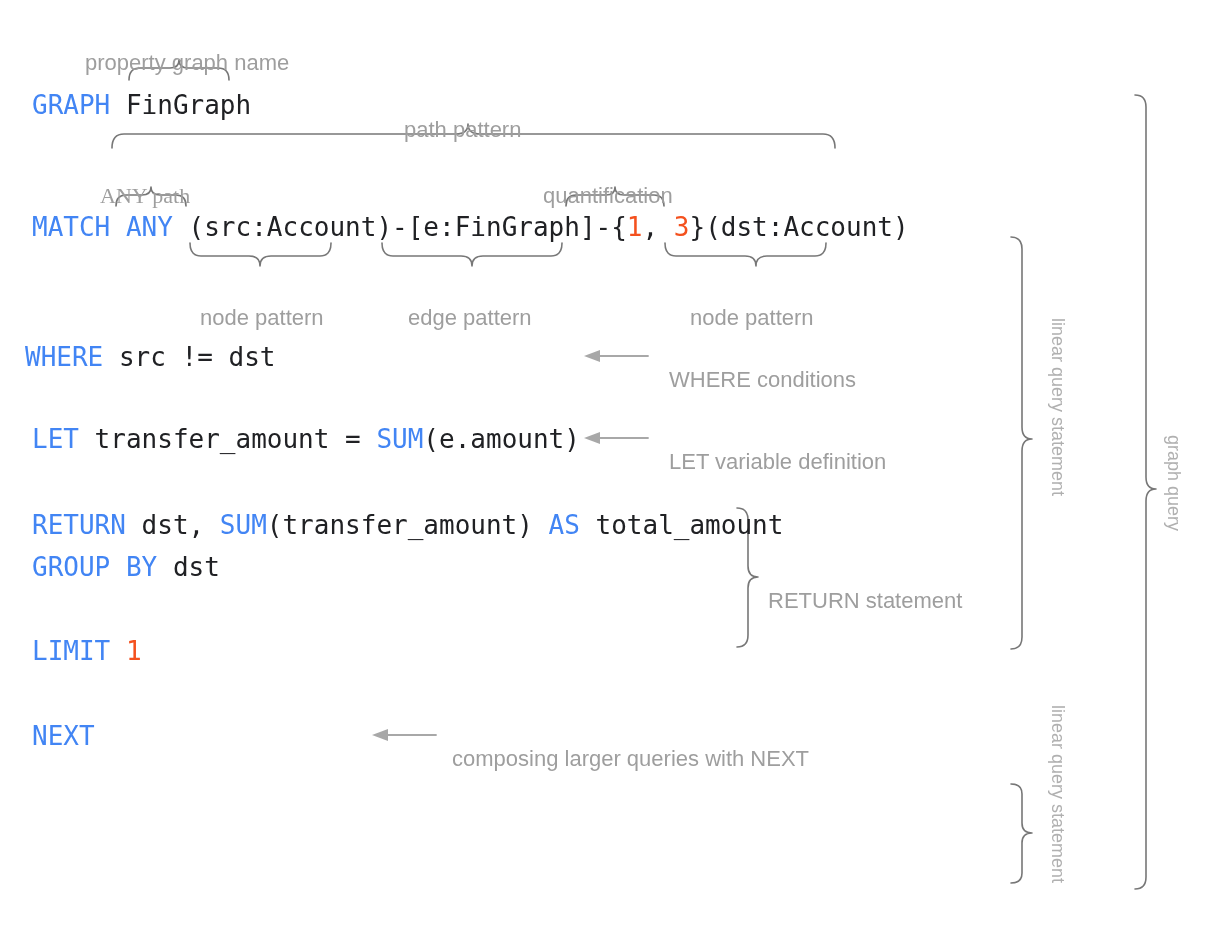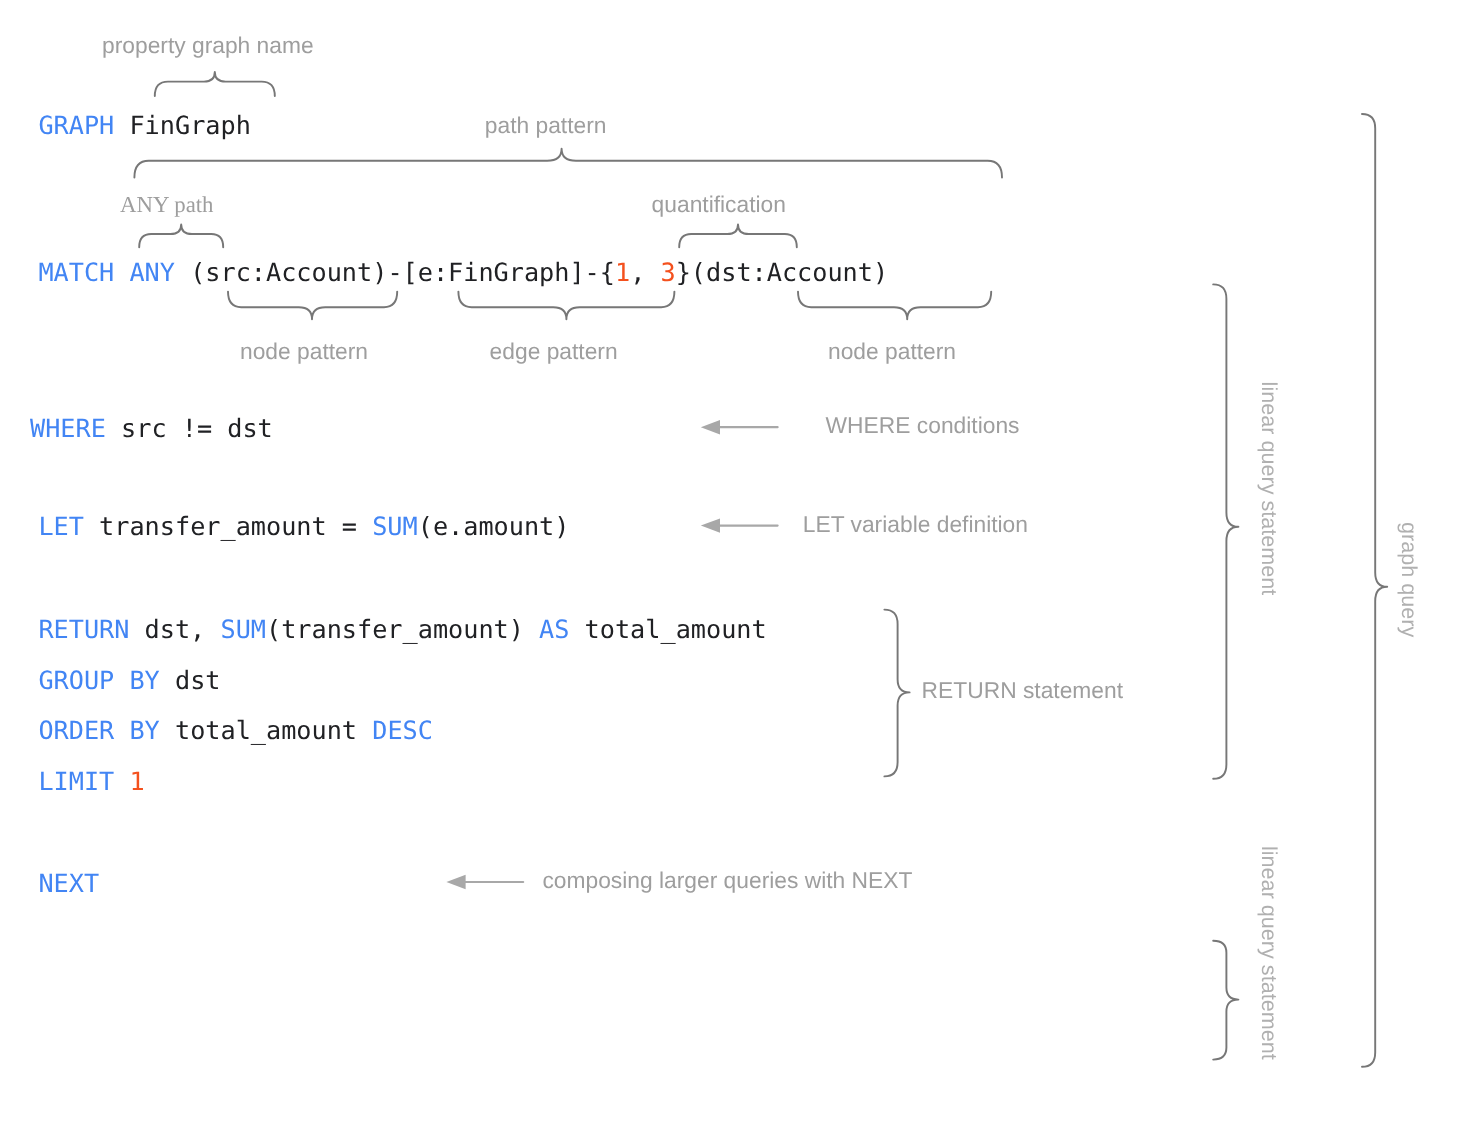--- a/index.html
+++ b/index.html
@@ -13,38 +13,39 @@
     height: 950px;
     background: #ffffff;
     font-family: "Liberation Sans", sans-serif;
     overflow: hidden;
   }
 
   
   .code-line {
     position: absolute;
     font-family: "DejaVu Sans Mono", monospace;
-    font-size: 21px;
+    font-size: 26px;
     line-height: 28px;
     letter-spacing: 0px;
     color: #202124;
     white-space: pre;
   }
   .kw   { color: #4285F4; }
   .num  { color: #F4511E; }
   .pl   { color: #202124; }
 
   
   .ann {
     position: absolute;
     font-family: "Liberation Sans", sans-serif;
-    font-size: 19px;
+    font-size: 22px;
     color: #9e9e9e;
     white-space: pre;
     line-height: 22px;
+    margin-top: 24px;
   }
 
   .vlabel {
     position: absolute;
     font-family: "Liberation Sans", sans-serif;
     font-size: 18px;
     color: #b0b0b0;
     white-space: pre;
     transform-origin: 0 0;
     transform: rotate(90deg);
@@ -124,21 +125,20 @@
   <div class="code-line" style="left:32px; top:213px;"><span class="kw">MATCH</span><span class="pl"> </span><span class="kw">ANY</span><span class="pl"> (src:Account)-[e:FinGraph]-{</span><span class="num">1</span><span class="pl">, </span><span class="num">3</span><span class="pl">}(dst:Account)</span></div>
 
   <div class="code-line" style="left:25px; top:343px;"><span class="kw">WHERE</span><span class="pl"> src != dst</span></div>
 
   <div class="code-line" style="left:32px; top:425px;"><span class="kw">LET</span><span class="pl"> transfer_amount = </span><span class="kw">SUM</span><span class="pl">(e.amount)</span></div>
 
   <div class="code-line" style="left:32px; top:511px;"><span class="kw">RETURN</span><span class="pl"> dst, </span><span class="kw">SUM</span><span class="pl">(transfer_amount) </span><span class="kw">AS</span><span class="pl"> total_amount</span></div>
 
   <div class="code-line" style="left:32px; top:553px;"><span class="kw">GROUP BY</span><span class="pl"> dst</span></div>
 
-  <div class="code-line" style="left:32px; top:595px;"><span class="kw">ORDER BY</span><span class="pl"> total_amount </span><span class="kw">DESC</span></div>
 
   <div class="code-line" style="left:32px; top:637px;"><span class="kw">LIMIT</span><span class="pl"> </span><span class="num">1</span></div>
 
   <div class="code-line" style="left:32px; top:722px;"><span class="kw">NEXT</span></div>
 
 
 
   <div class="ann" style="left:85px; top:28px;">property graph name</div>
 
   <div class="ann" style="left:404px; top:95px;">path pattern</div>
@@ -146,21 +146,21 @@
   <div class="ann" style="left:100px; top:161px;font-family:Liberation Serif, serif;">ANY path</div>
 
   <div class="ann" style="left:543px; top:161px;">quantification</div>
 
   <div class="ann" style="left:200px; top:283px;">node pattern</div>
 
   <div class="ann" style="left:408px; top:283px;">edge pattern</div>
 
   <div class="ann" style="left:690px; top:283px;">node pattern</div>
 
-  <div class="ann" style="left:688px; top:345px;text-align:center;">WHERE conditions</div>
+  <div class="ann" style="left:669px; top:345px;text-align:center;">WHERE conditions</div>
 
   <div class="ann" style="left:669px; top:427px;">LET variable definition</div>
 
   <div class="ann" style="left:768px; top:566px;">RETURN statement</div>
 
   <div class="ann" style="left:452px; top:724px;">composing larger queries with NEXT</div>
 
   <div class="vlabel" style="left:1068px; top:318px;">linear query statement</div>
 
   <div class="vlabel" style="left:1068px; top:705px;">linear query statement</div>

